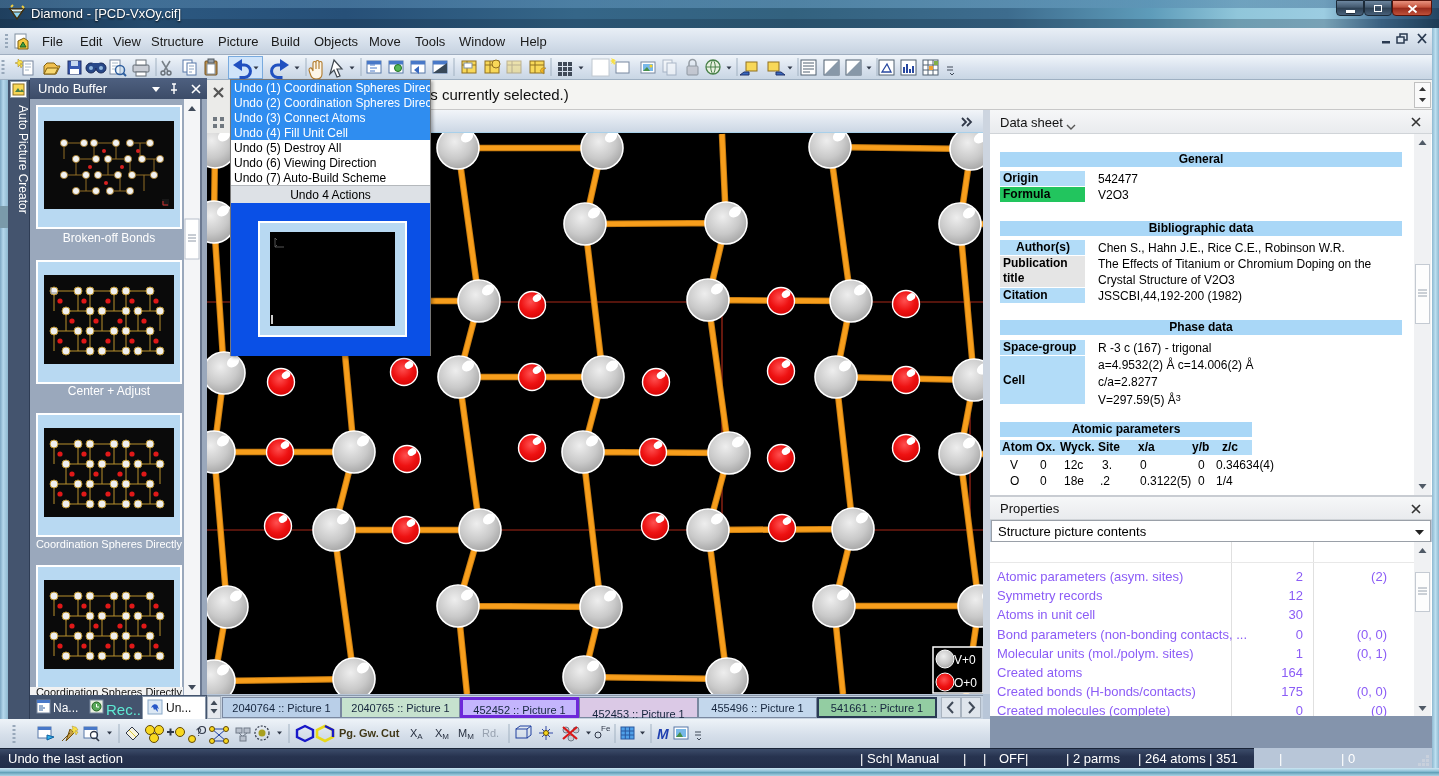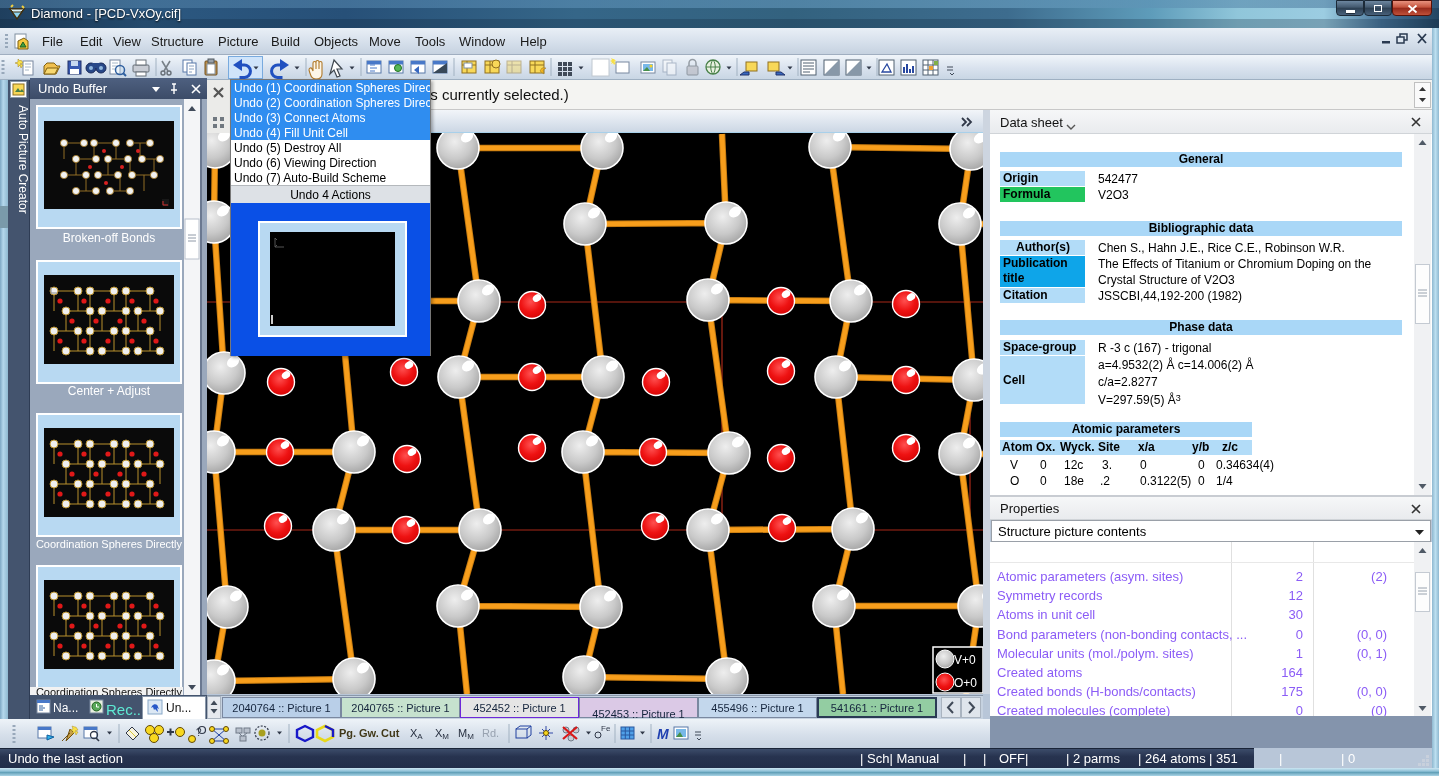--- a/index.html
+++ b/index.html
@@ -608,21 +608,21 @@
     </svg>
 </div>
 <div class="abs" style="left:990px;top:134px;width:442px;height:361px;background:#fff;font-size:12px;color:#000">
  <div class="abs" style="left:10px;top:18px;width:402px;height:15px;background:#a9d7f7;text-align:center;font-weight:bold;font-size:12px">General</div>
  <div class="abs" style="left:10px;top:37px;width:85px;height:15px;background:#b2dcf8;font-weight:bold;padding-left:3px">Origin</div>
  <div class="abs" style="left:10px;top:53px;width:85px;height:15px;background:#22c55e;font-weight:bold;padding-left:3px">Formula</div>
  <div class="abs" style="left:108px;top:38px">542477</div>
  <div class="abs" style="left:108px;top:54px">V2O3</div>
  <div class="abs" style="left:10px;top:87px;width:402px;height:15px;background:#a9d7f7;text-align:center;font-weight:bold">Bibliographic data</div>
  <div class="abs" style="left:10px;top:106px;width:85px;height:15px;background:#b2dcf8;font-weight:bold;padding-left:16px">Author(s)</div>
- <div class="abs" style="left:10px;top:122px;width:85px;height:31px;background:#0ea5e9;font-weight:bold;padding-left:3px;line-height:15px">Publication<br>title</div>
+ <div class="abs" style="left:10px;top:122px;width:85px;height:31px;background:#e5e5e5;font-weight:bold;padding-left:3px;line-height:15px">Publication<br>title</div>
  <div class="abs" style="left:10px;top:154px;width:85px;height:15px;background:#b2dcf8;font-weight:bold;padding-left:3px">Citation</div>
  <div class="abs" style="left:108px;top:107px">Chen S., Hahn J.E., Rice C.E., Robinson W.R.</div>
  <div class="abs" style="left:108px;top:123px;line-height:15.5px">The Effects of Titanium or Chromium Doping on the<br>Crystal Structure of V2O3</div>
  <div class="abs" style="left:108px;top:155px">JSSCBI,44,192-200 (1982)</div>
  <div class="abs" style="left:10px;top:186px;width:402px;height:15px;background:#a9d7f7;text-align:center;font-weight:bold">Phase data</div>
  <div class="abs" style="left:10px;top:206px;width:85px;height:15px;background:#b2dcf8;font-weight:bold;padding-left:3px">Space-group</div>
  <div class="abs" style="left:10px;top:222px;width:85px;height:48px;background:#b2dcf8;font-weight:bold;padding-left:3px;line-height:48px">Cell</div>
  <div class="abs" style="left:108px;top:207px">R -3 c (167) - trigonal</div>
  <div class="abs" style="left:108px;top:223px;line-height:16.5px">a=4.9532(2) Å c=14.006(2) Å<br>c/a=2.8277<br>V=297.59(5) Å<span style="vertical-align:3px;font-size:9px">3</span></div>
  <div class="abs" style="left:10px;top:288px;width:252px;height:15px;background:#a9d7f7;text-align:center;font-weight:bold">Atomic parameters</div>
@@ -727,21 +727,21 @@
  <span class="abs" style="left:136px;top:6px;color:#111;font-size:12px">Un...</span>
 </div>
 <div class="abs" style="left:207px;top:696px;width:14px;height:23px;background:#e6e9ee;border:1px solid #aab4c0">
  <svg width="12" height="21" viewBox="0 0 12 21">
       <path d="M2.5 8l3.5-4.5L9.5 8zM2.5 12l3.5 4.5L9.5 12z" fill="#404a58"></path>
     </svg>
 </div>
 <div class="abs" style="top:697px;height:21px;font-size:11px;color:#15253d">
  <div class="abs" style="left:222px;width:119px;height:21px;background:#b9cfe8;border:1px solid #7a88a0;text-align:center;padding-top:4px">2040764 :: Picture 1</div>
  <div class="abs" style="left:341px;width:119px;height:21px;background:#c6e2ce;border:1px solid #7a88a0;text-align:center;padding-top:4px">2040765 :: Picture 1</div>
- <div class="abs" style="left:460px;width:119px;height:21px;background:#e5e5e5;border:1px solid #6d28d9;text-align:center;padding-top:4px">452452 :: Picture 1</div>
+ <div class="abs" style="left:460px;width:119px;height:21px;background:#c4b5fd;border:3px solid #6d28d9;text-align:center;padding-top:4px">452452 :: Picture 1</div>
  <div class="abs" style="left:579px;width:119px;height:21px;background:#dbc9e6;border:1px solid #7a88a0;text-align:center;padding-top:10px">452453 :: Picture 1</div>
  <div class="abs" style="left:698px;width:119px;height:21px;background:#c3d7ec;border:1px solid #7a88a0;text-align:center;padding-top:4px">455496 :: Picture 1</div>
  <div class="abs" style="left:817px;width:120px;height:21px;background:#93cda2;border:2px solid #2a3a54;text-align:center;padding-top:3px">541661 :: Picture 1</div>
  <div class="abs" style="left:941px;width:20px;height:21px;background:#dfe5ec;border:1px solid #aab4c0"><svg width="18" height="19">
         <path d="M11 4l-5 5.5L11 15" stroke="#404a58" stroke-width="2" fill="none"></path>
       </svg></div>
  <div class="abs" style="left:961px;width:20px;height:21px;background:#dfe5ec;border:1px solid #aab4c0"><svg width="18" height="19">
         <path d="M7 4l5 5.5L7 15" stroke="#404a58" stroke-width="2" fill="none"></path>
       </svg></div>
 </div>

